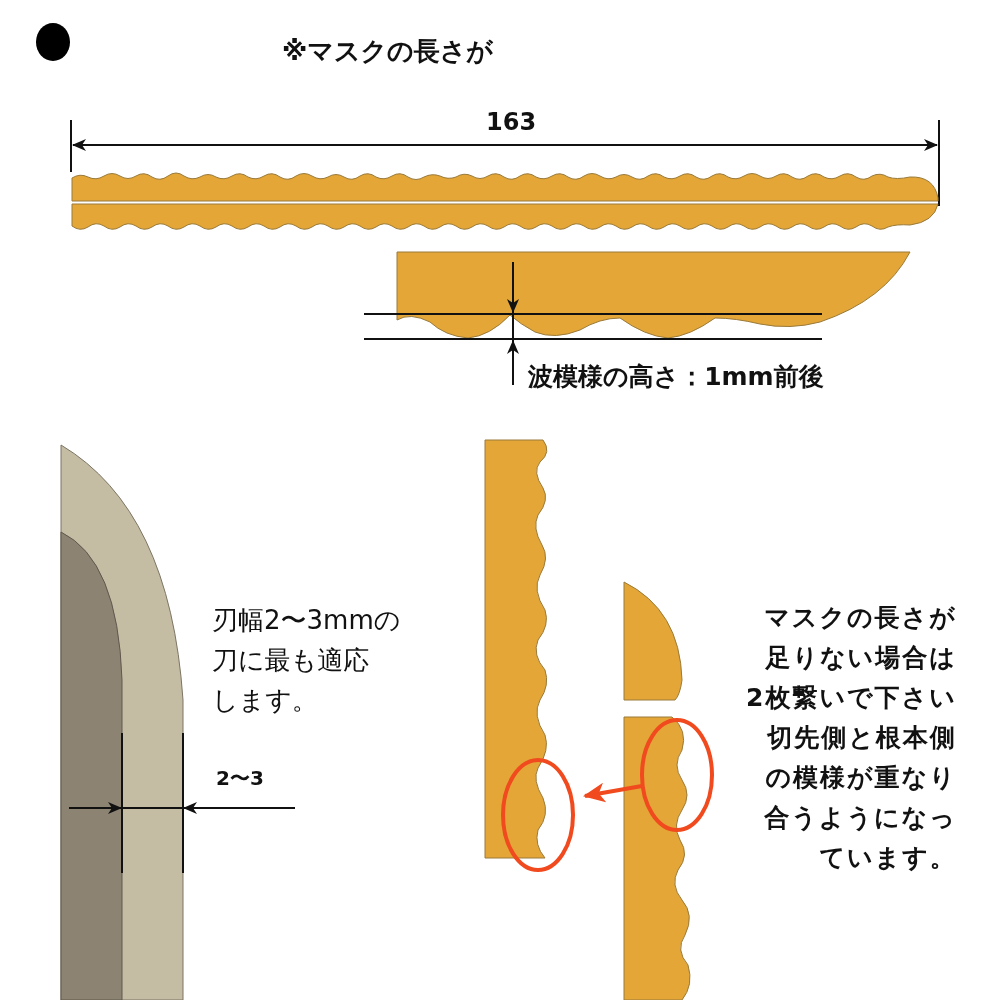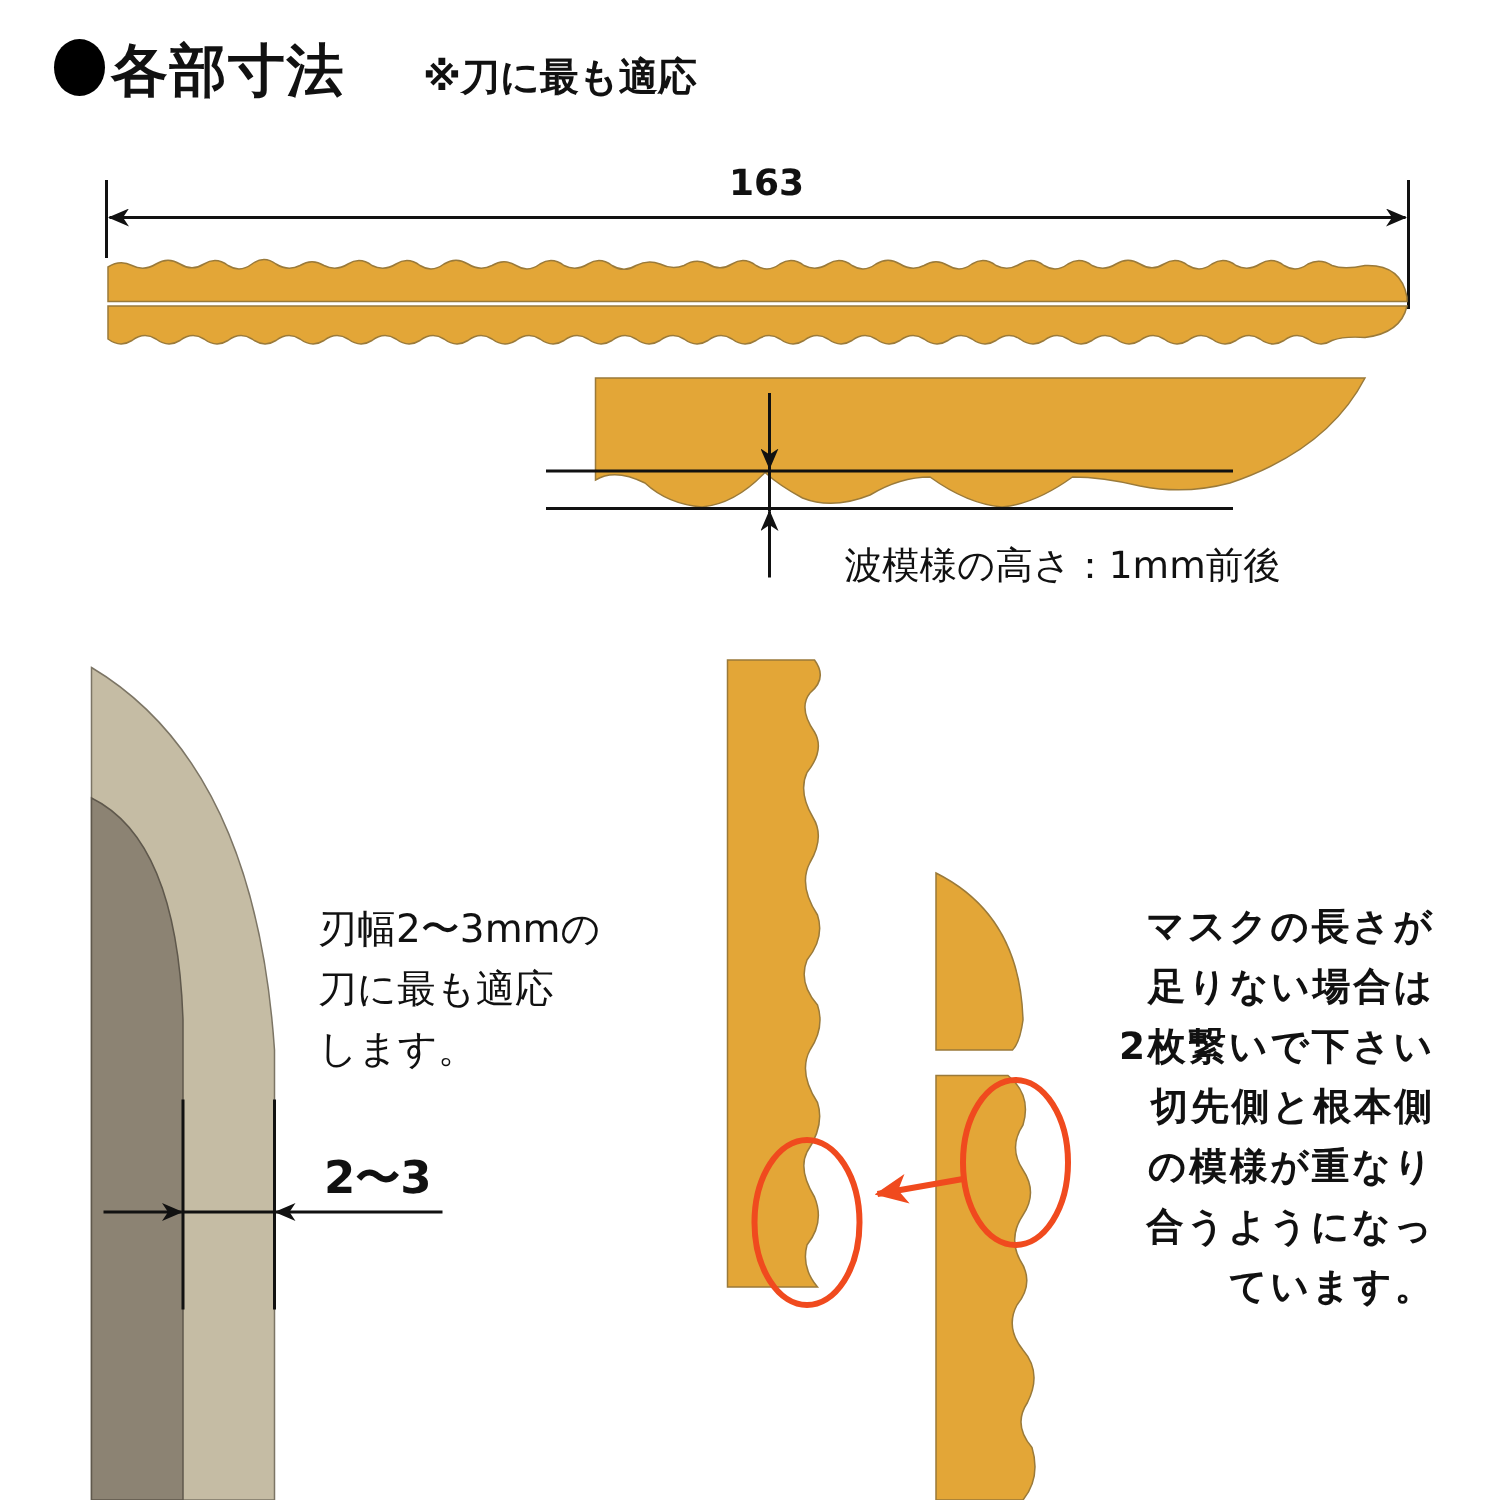--- a/index.html
+++ b/index.html
@@ -3,23 +3,23 @@
   <meta charset="utf-8">
   <style>
     html, body { margin: 0; padding: 0; background: #ffffff; }
     body { width: 1000px; height: 1000px; position: relative; overflow: hidden;
            font-family: "DejaVu Sans", "Liberation Sans", sans-serif; color: #111; }
     .abs { position: absolute; }
     .title { left: 36px; top: 22px; font-size: 38px; font-weight: bold; letter-spacing: 1px; white-space: nowrap; }
     .title-bullet { display: inline-block; width: 34px; height: 38px; border-radius: 50%; background: #000; vertical-align: -4px; margin-right: 4px; }
     .subtitle { left: 282px; top: 34px; font-size: 26px; font-weight: bold; white-space: nowrap; }
     .dim-label-top { left: 486px; top: 108px; font-size: 24px; font-weight: bold; }
-    .wave-label { left: 528px; top: 360px; font-size: 25px; font-weight: normal; white-space: nowrap; margin-left: 35px; }
+    .wave-label { left: 528px; top: 360px; font-size: 25px; font-weight: bold; white-space: nowrap; }
     .blade-note { left: 212px; top: 600px; font-size: 26px; font-weight: normal; line-height: 40px; white-space: pre; }
-    .blade-dim { left: 216px; top: 765px; font-size: 30px; font-weight: bold; }
+    .blade-dim { left: 216px; top: 765px; font-size: 20px; font-weight: bold; }
     .mask-note { left: 746px; top: 598px; font-size: 25px; font-weight: bold; line-height: 40px; white-space: pre; letter-spacing: 2px; text-align: right; }
     svg { position: absolute; left: 0; top: 0; }
   </style>
 </head>
 <body>
 
 <svg width="1000" height="1000" viewBox="0 0 1000 1000">
   <defs>
     <marker id="arrowhead" markerWidth="14" markerHeight="12" refX="13" refY="6" orient="auto-start-reverse" markerUnits="userSpaceOnUse">
       <path d="M0,0 L14,6 L0,12 L4,6 Z" fill="#111"></path>
@@ -93,23 +93,23 @@
     <path d="M624,717 L672,717
       Q688,730 682,750 Q672,765 682,780 Q692,795 682,810 Q672,825 680,840 Q690,855 678,870
       Q670,885 682,900 Q695,915 685,935 Q675,950 688,965 Q694,985 682,1000 L624,1000 Z" fill="#E3A637" stroke="#9A7A3A" stroke-width="1"></path>
     <ellipse cx="538" cy="815" rx="35" ry="55" fill="none" stroke="#F04A1E" stroke-width="4"></ellipse>
     <ellipse cx="677" cy="775" rx="35" ry="55" fill="none" stroke="#F04A1E" stroke-width="4"></ellipse>
     <line x1="642" y1="786" x2="585" y2="796" stroke="#F04A1E" stroke-width="4" marker-end="url(#redhead)"></line>
   </g>
 </svg>
 
 <div class="abs title">
-  <span class="title-bullet"></span><span>各部寸法</span>
+  <span class="title-bullet"></span>
 </div>
-<div class="abs subtitle">※刀に最も適応</div>
+<div class="abs subtitle">※マスクの長さが</div>
 
 <div class="abs dim-label-top">163</div>
 
 <div class="abs wave-label">波模様の高さ：1mm前後</div>
 
 <div class="abs blade-note">刃幅2〜3mmの
 刀に最も適応
 します。</div>
 <div class="abs blade-dim">2〜3</div>
 

